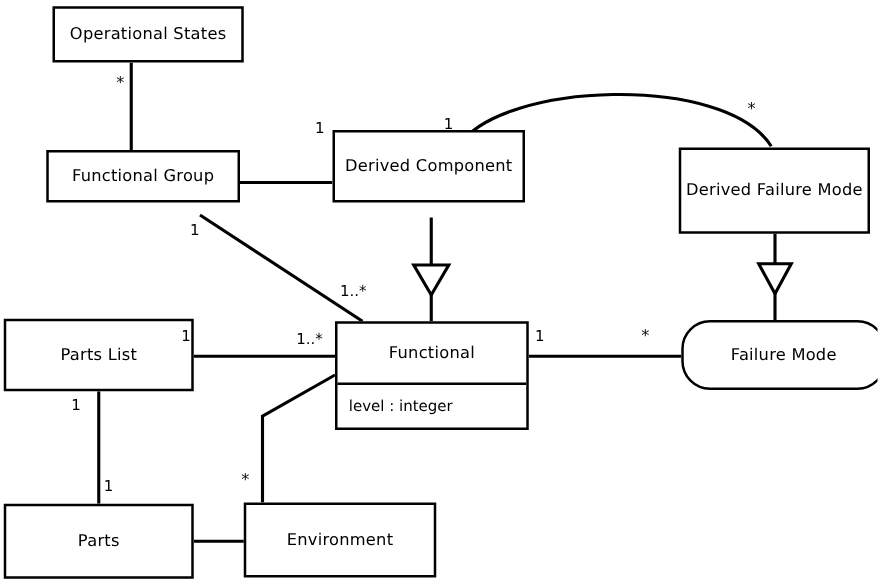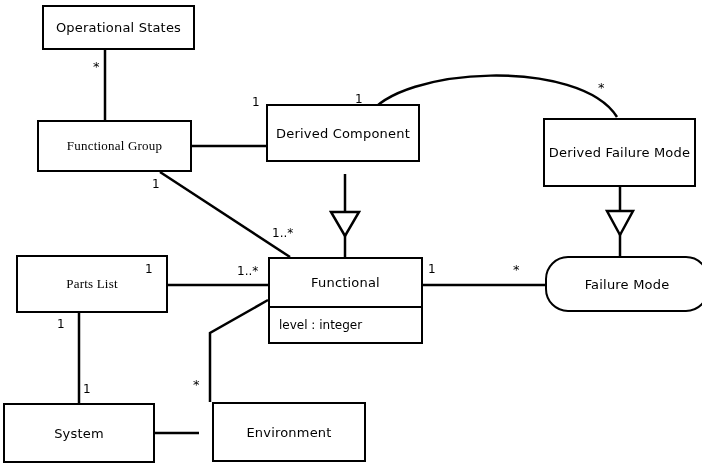--- a/index.html
+++ b/index.html
@@ -49,50 +49,50 @@
       <line x1="155" y1="433" x2="199" y2="433"></line>
 
       <polyline points="210,402 210,333 268,300"></polyline>
     </g>
   </svg>
 
   <div class="uml-class" style="left:42px;top:5px;width:153px;height:45px;">
     <div class="uml-name">Operational States</div>
   </div>
 
-  <div class="uml-class" style="left:37px;top:120px;width:155px;height:52px;font-family:Liberation Serif, serif;">
+  <div class="uml-class" style="left:37px;top:120px;width:155px;height:42px;">
     <div class="uml-name">Functional Group</div>
   </div>
 
   <div class="uml-class" style="left:266px;top:104px;width:154px;height:58px;">
     <div class="uml-name">Derived Component</div>
   </div>
 
   <div class="uml-class" style="left:543px;top:118px;width:153px;height:69px;">
     <div class="uml-name">Derived Failure Mode</div>
   </div>
 
-  <div class="uml-class" style="left:16px;top:255px;width:152px;height:58px;font-family:Liberation Serif, serif;">
+  <div class="uml-class" style="left:3px;top:255px;width:152px;height:58px;">
     <div class="uml-name">Parts List</div>
   </div>
 
   <div class="uml-class" style="left:268px;top:257px;width:155px;height:87px;">
     <div class="uml-name">Functional</div>
     <div class="uml-compartment" style="height:34px;">level : integer</div>
   </div>
 
   <div class="uml-class" style="left:545px;top:256px;width:164px;height:56px;border-radius:23px;">
     <div class="uml-name">Failure Mode</div>
   </div>
 
   <div class="uml-class" style="left:3px;top:403px;width:152px;height:60px;">
-    <div class="uml-name">System</div>
+    <div class="uml-name">Parts</div>
   </div>
 
-  <div class="uml-class" style="left:212px;top:402px;width:154px;height:60px;">
+  <div class="uml-class" style="left:195px;top:402px;width:154px;height:60px;">
     <div class="uml-name">Environment</div>
   </div>
 
   <div class="mult star" style="left:93px;top:61px;">*</div>
   <div class="mult" style="left:252px;top:96px;">1</div>
   <div class="mult" style="left:355px;top:93px;">1</div>
   <div class="mult star" style="left:598px;top:82px;">*</div>
   <div class="mult" style="left:152px;top:178px;">1</div>
   <div class="mult" style="left:272px;top:227px;">1..*</div>
   <div class="mult" style="left:145px;top:263px;">1</div>

